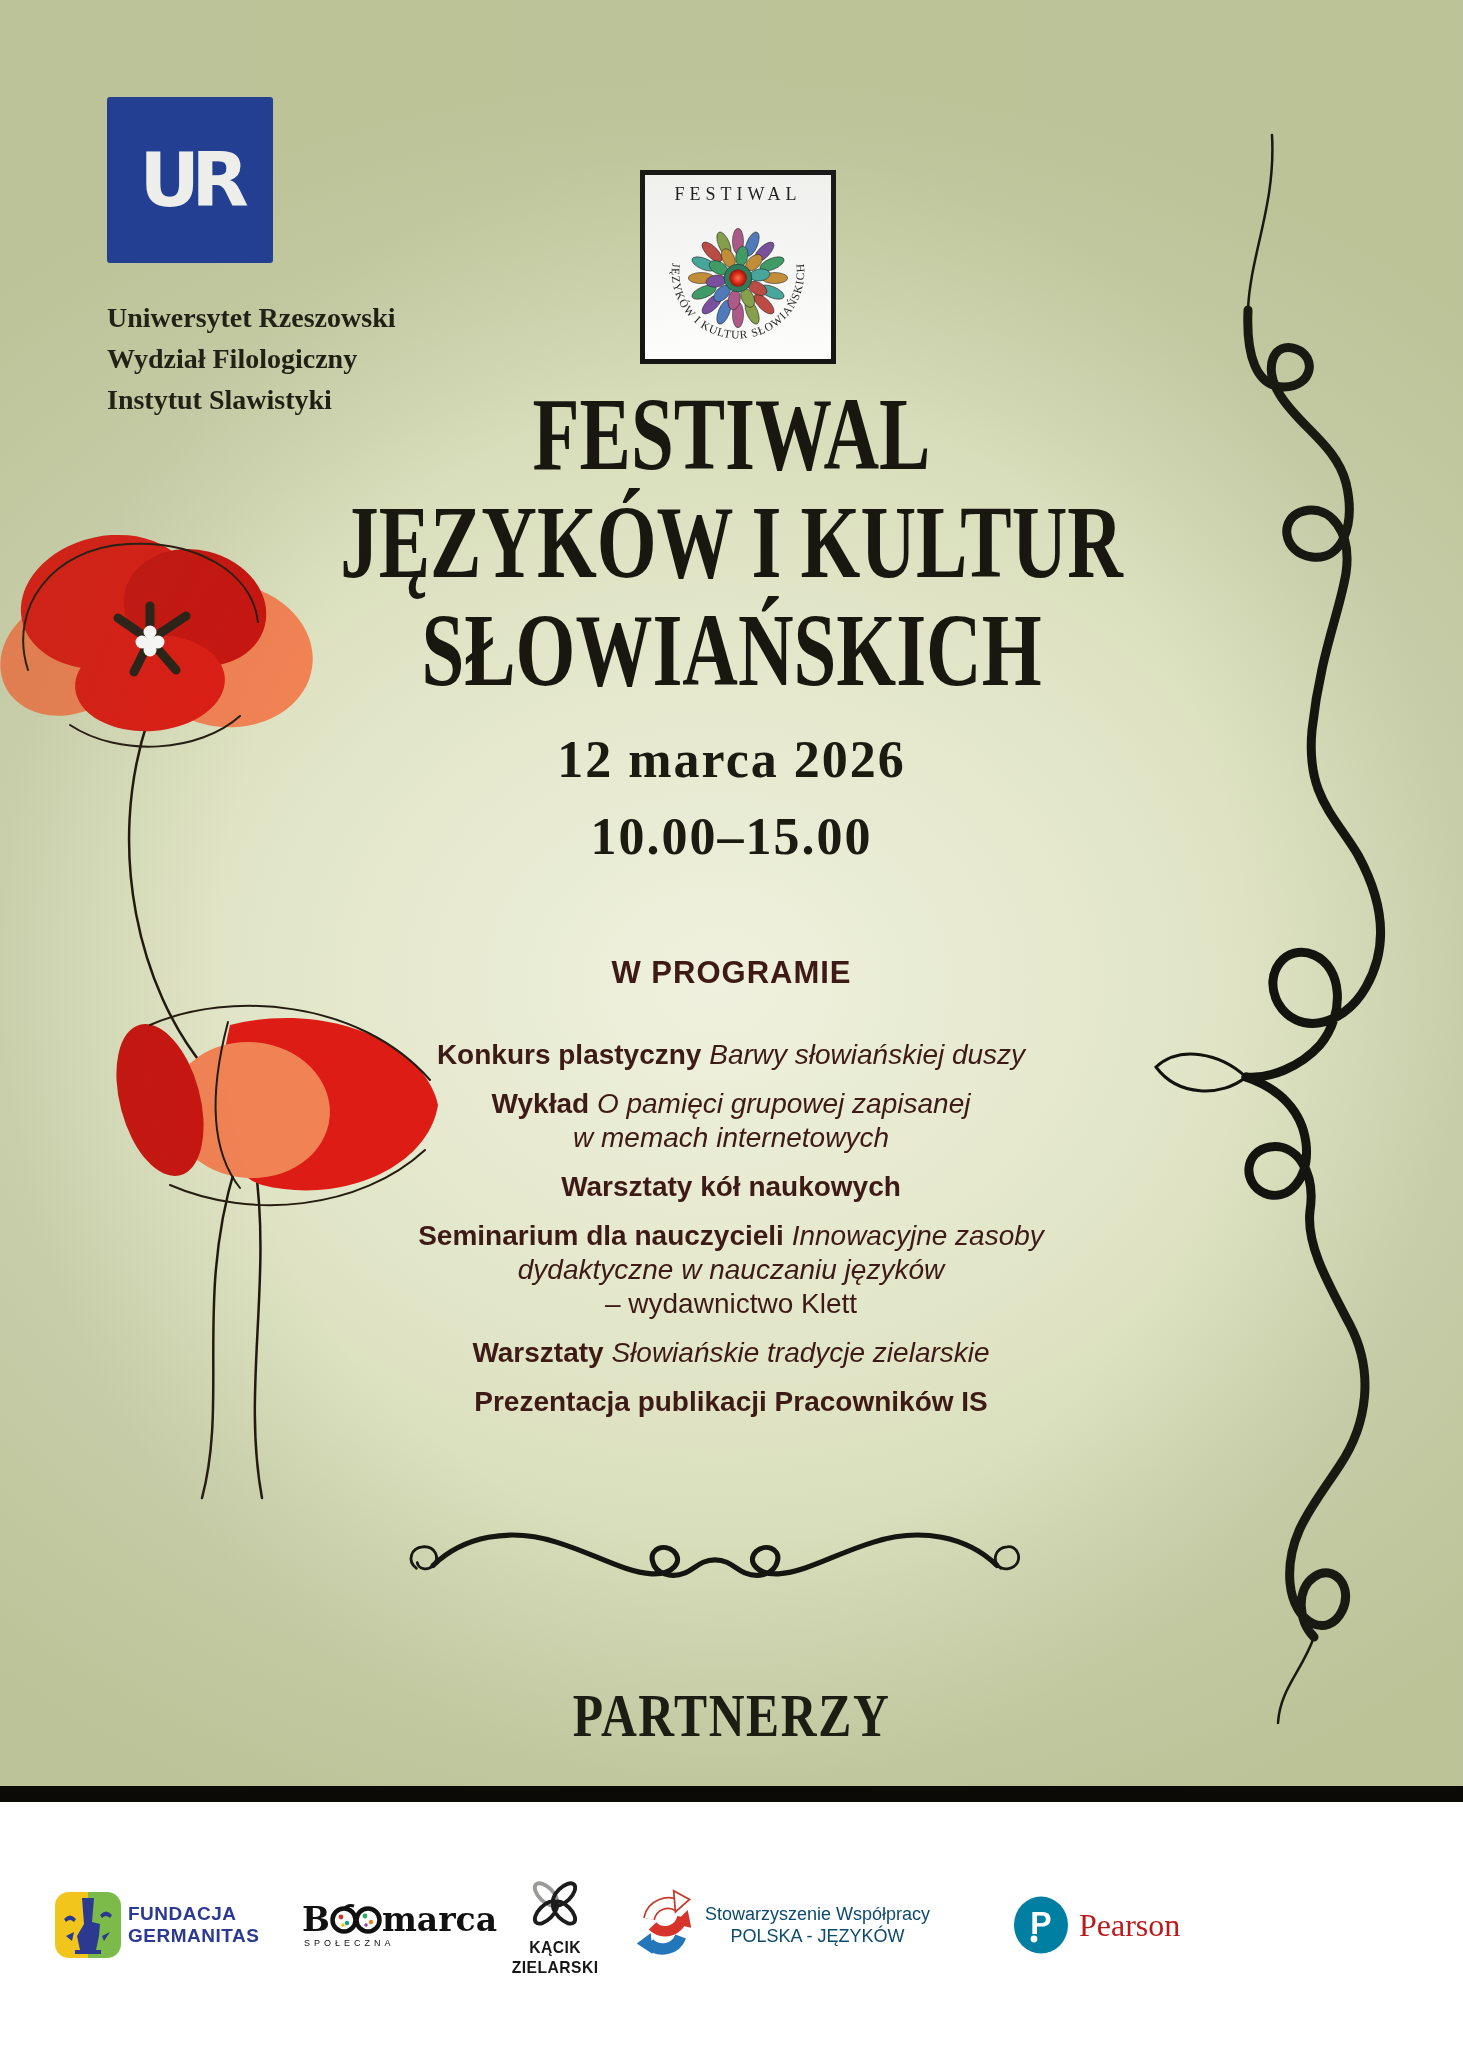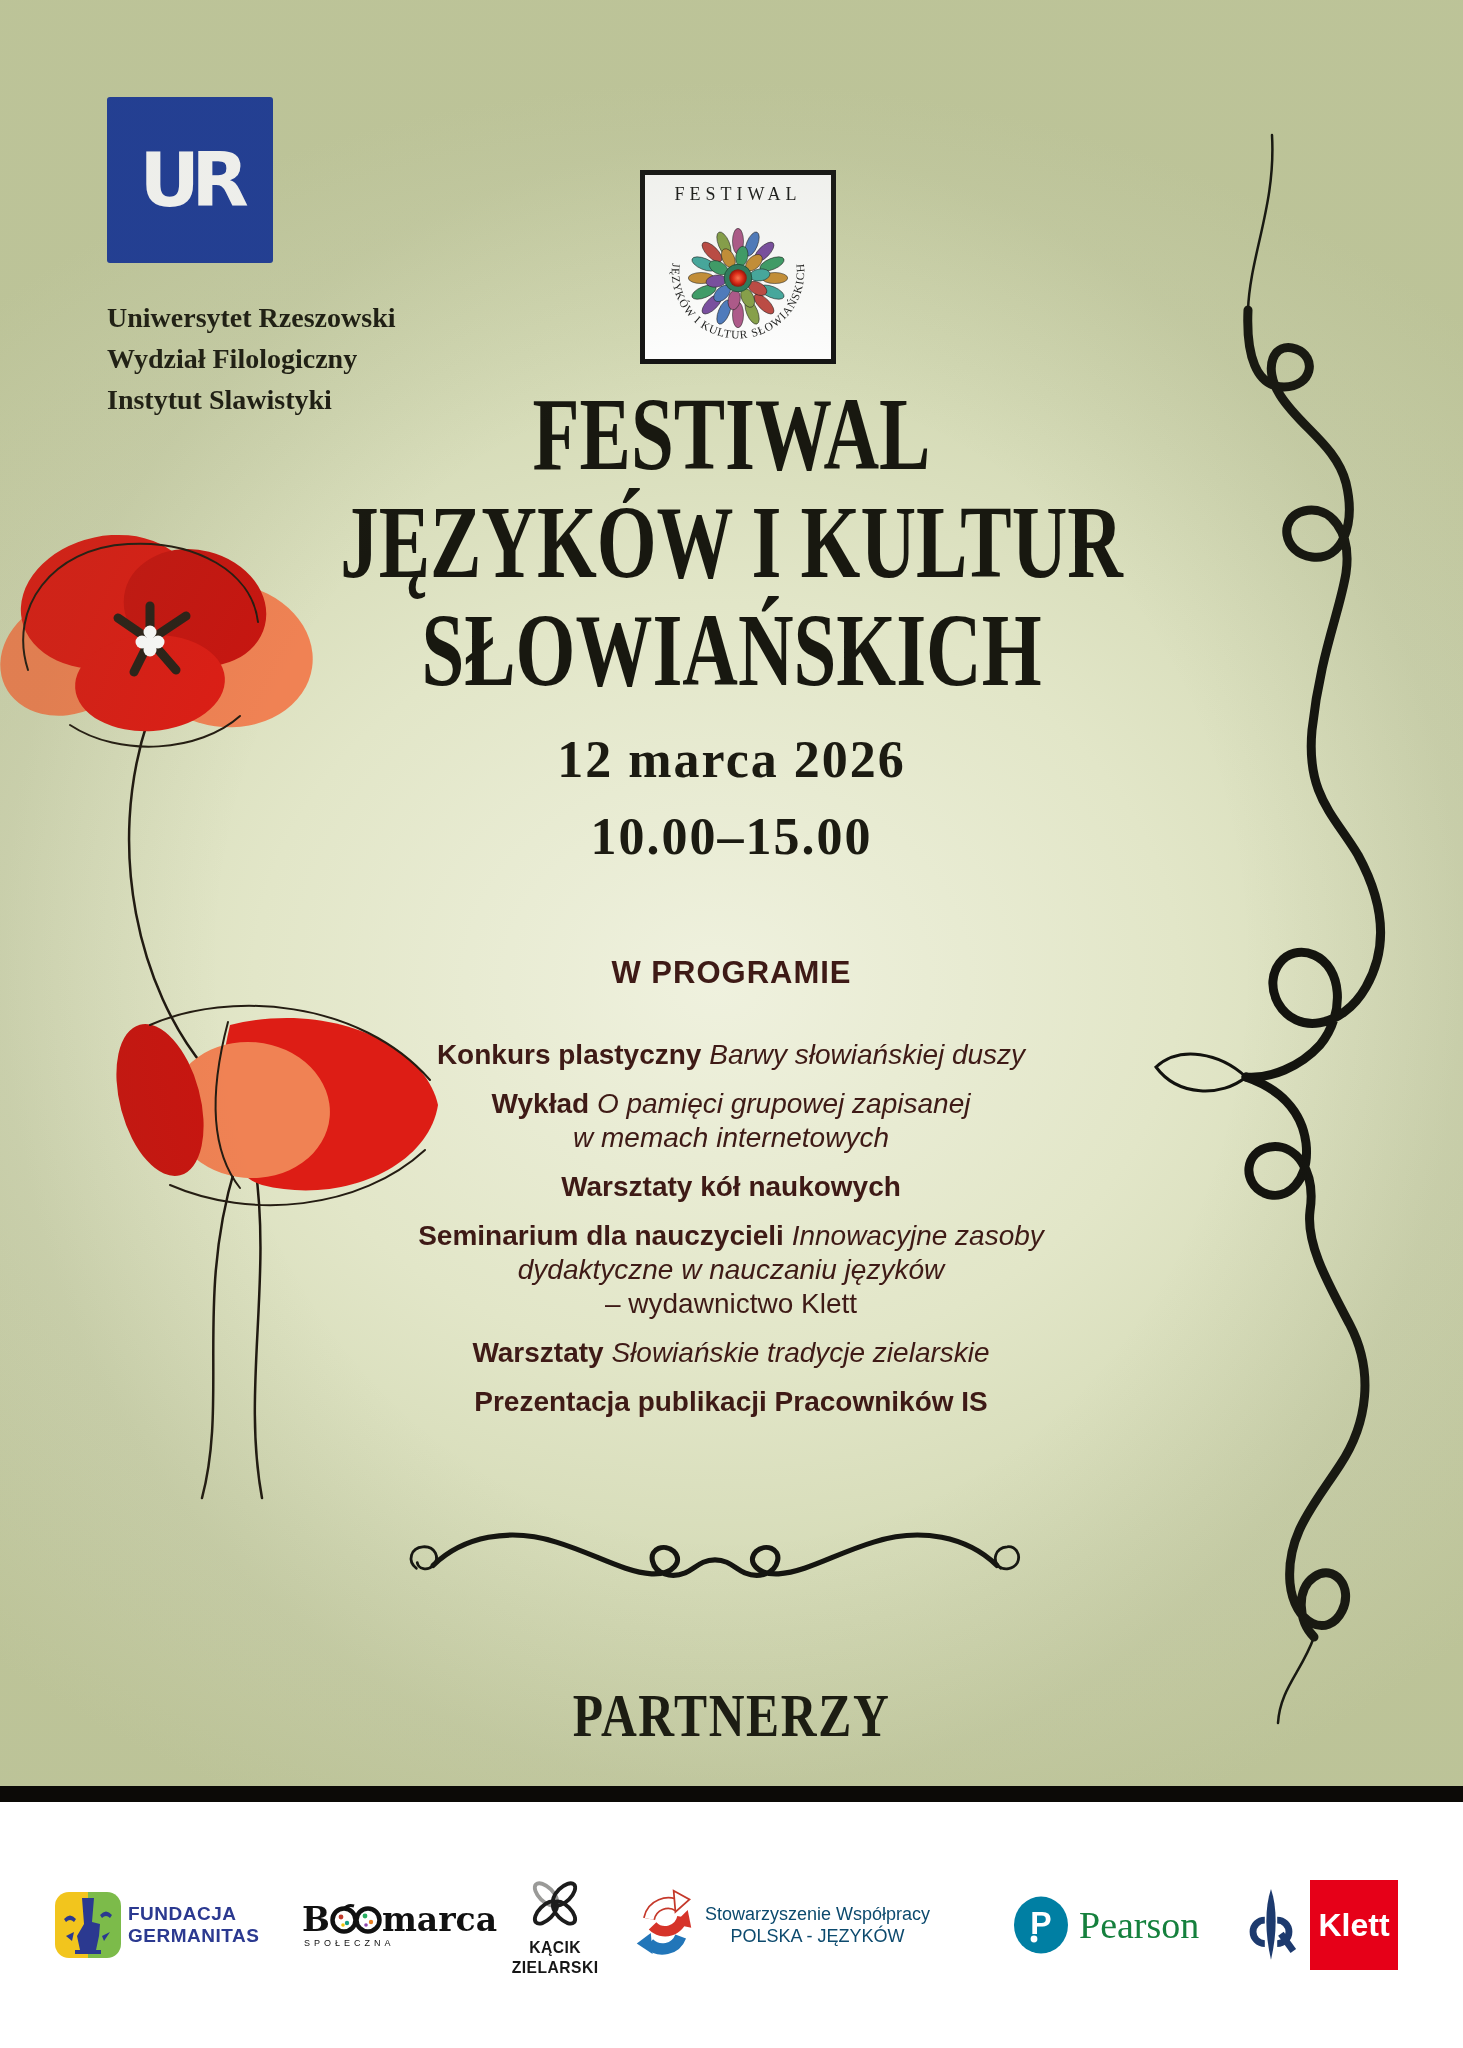--- a/index.html
+++ b/index.html
@@ -67,21 +67,21 @@
   .bohema-sub{font-family:"Liberation Sans",sans-serif;font-weight:normal;font-size:9px;
       letter-spacing:4px;color:#111;margin-top:2px;margin-left:2px;}
   .plogo-kacik{left:500px;flex-direction:column;gap:4px;width:110px;}
   .kacik-text{font-family:"Liberation Sans",sans-serif;font-weight:bold;color:#161616;
       text-align:center;font-size:17px;line-height:1.15;letter-spacing:.5px;
       transform:scaleX(.92);transform-origin:50% 50%;white-space:nowrap;}
   .plogo-swpw{left:635px;gap:12px;}
   .swpw-text{font-family:"Liberation Sans",sans-serif;color:#0c4a6e;font-size:18px;
       line-height:1.25;text-align:center;}
   .plogo-pearson{left:1013px;gap:10px;}
-  .pearson-text{font-family:"Liberation Serif",serif;font-size:38px;color:#15803d;}
+  .pearson-text{font-family:"Liberation Serif",serif;font-size:32px;color:#b91c1c;}
   .plogo-klett{left:1240px;gap:8px;}
   .klett-box{width:88px;height:90px;background:var(--klett-red,#e60018);display:flex;
       align-items:center;justify-content:center;}
   .klett-text{font-family:"Liberation Sans",sans-serif;font-weight:bold;font-size:32px;color:#fff;}
 </style>
 </head>
 <body>
 
 <div class="canvas">
 
@@ -315,28 +315,15 @@
 
     <div class="plogo plogo-pearson">
       <svg width="56" height="58" viewBox="0 0 56 58">
         <ellipse cx="28" cy="29" rx="27" ry="28.5" style="fill:var(--pearson-teal,#007fa3)"></ellipse>
         <text x="28" y="38" text-anchor="middle" font-family="Liberation Sans" font-weight="bold" font-size="32" fill="#ffffff">P</text>
         <circle cx="21" cy="43" r="3.4" fill="#ffffff"></circle>
       </svg>
       <div class="pearson-text">Pearson</div>
     </div>
 
-    <div class="plogo plogo-klett">
-      <svg width="62" height="78" viewBox="0 0 100 120">
-        <g style="fill:var(--klett-navy,#1d3a6e);stroke:var(--klett-navy,#1d3a6e)">
-          <path d="M 50 2 C 60 32 60 72 50 116 C 40 72 40 32 50 2 Z" stroke-width="0"></path>
-          <path d="M 40 52 A 17 17 0 1 0 40 90" fill="none" stroke-width="11"></path>
-          <path d="M 60 52 A 17 17 0 1 1 60 90" fill="none" stroke-width="11"></path>
-          <path d="M 66 74 L 86 102" fill="none" stroke-width="11"></path>
-        </g>
-      </svg>
-      <div class="klett-box">
-        <div class="klett-text">Klett</div>
-      </div>
-    </div>
 
   </div>
 </div>
 
 </body></html>

